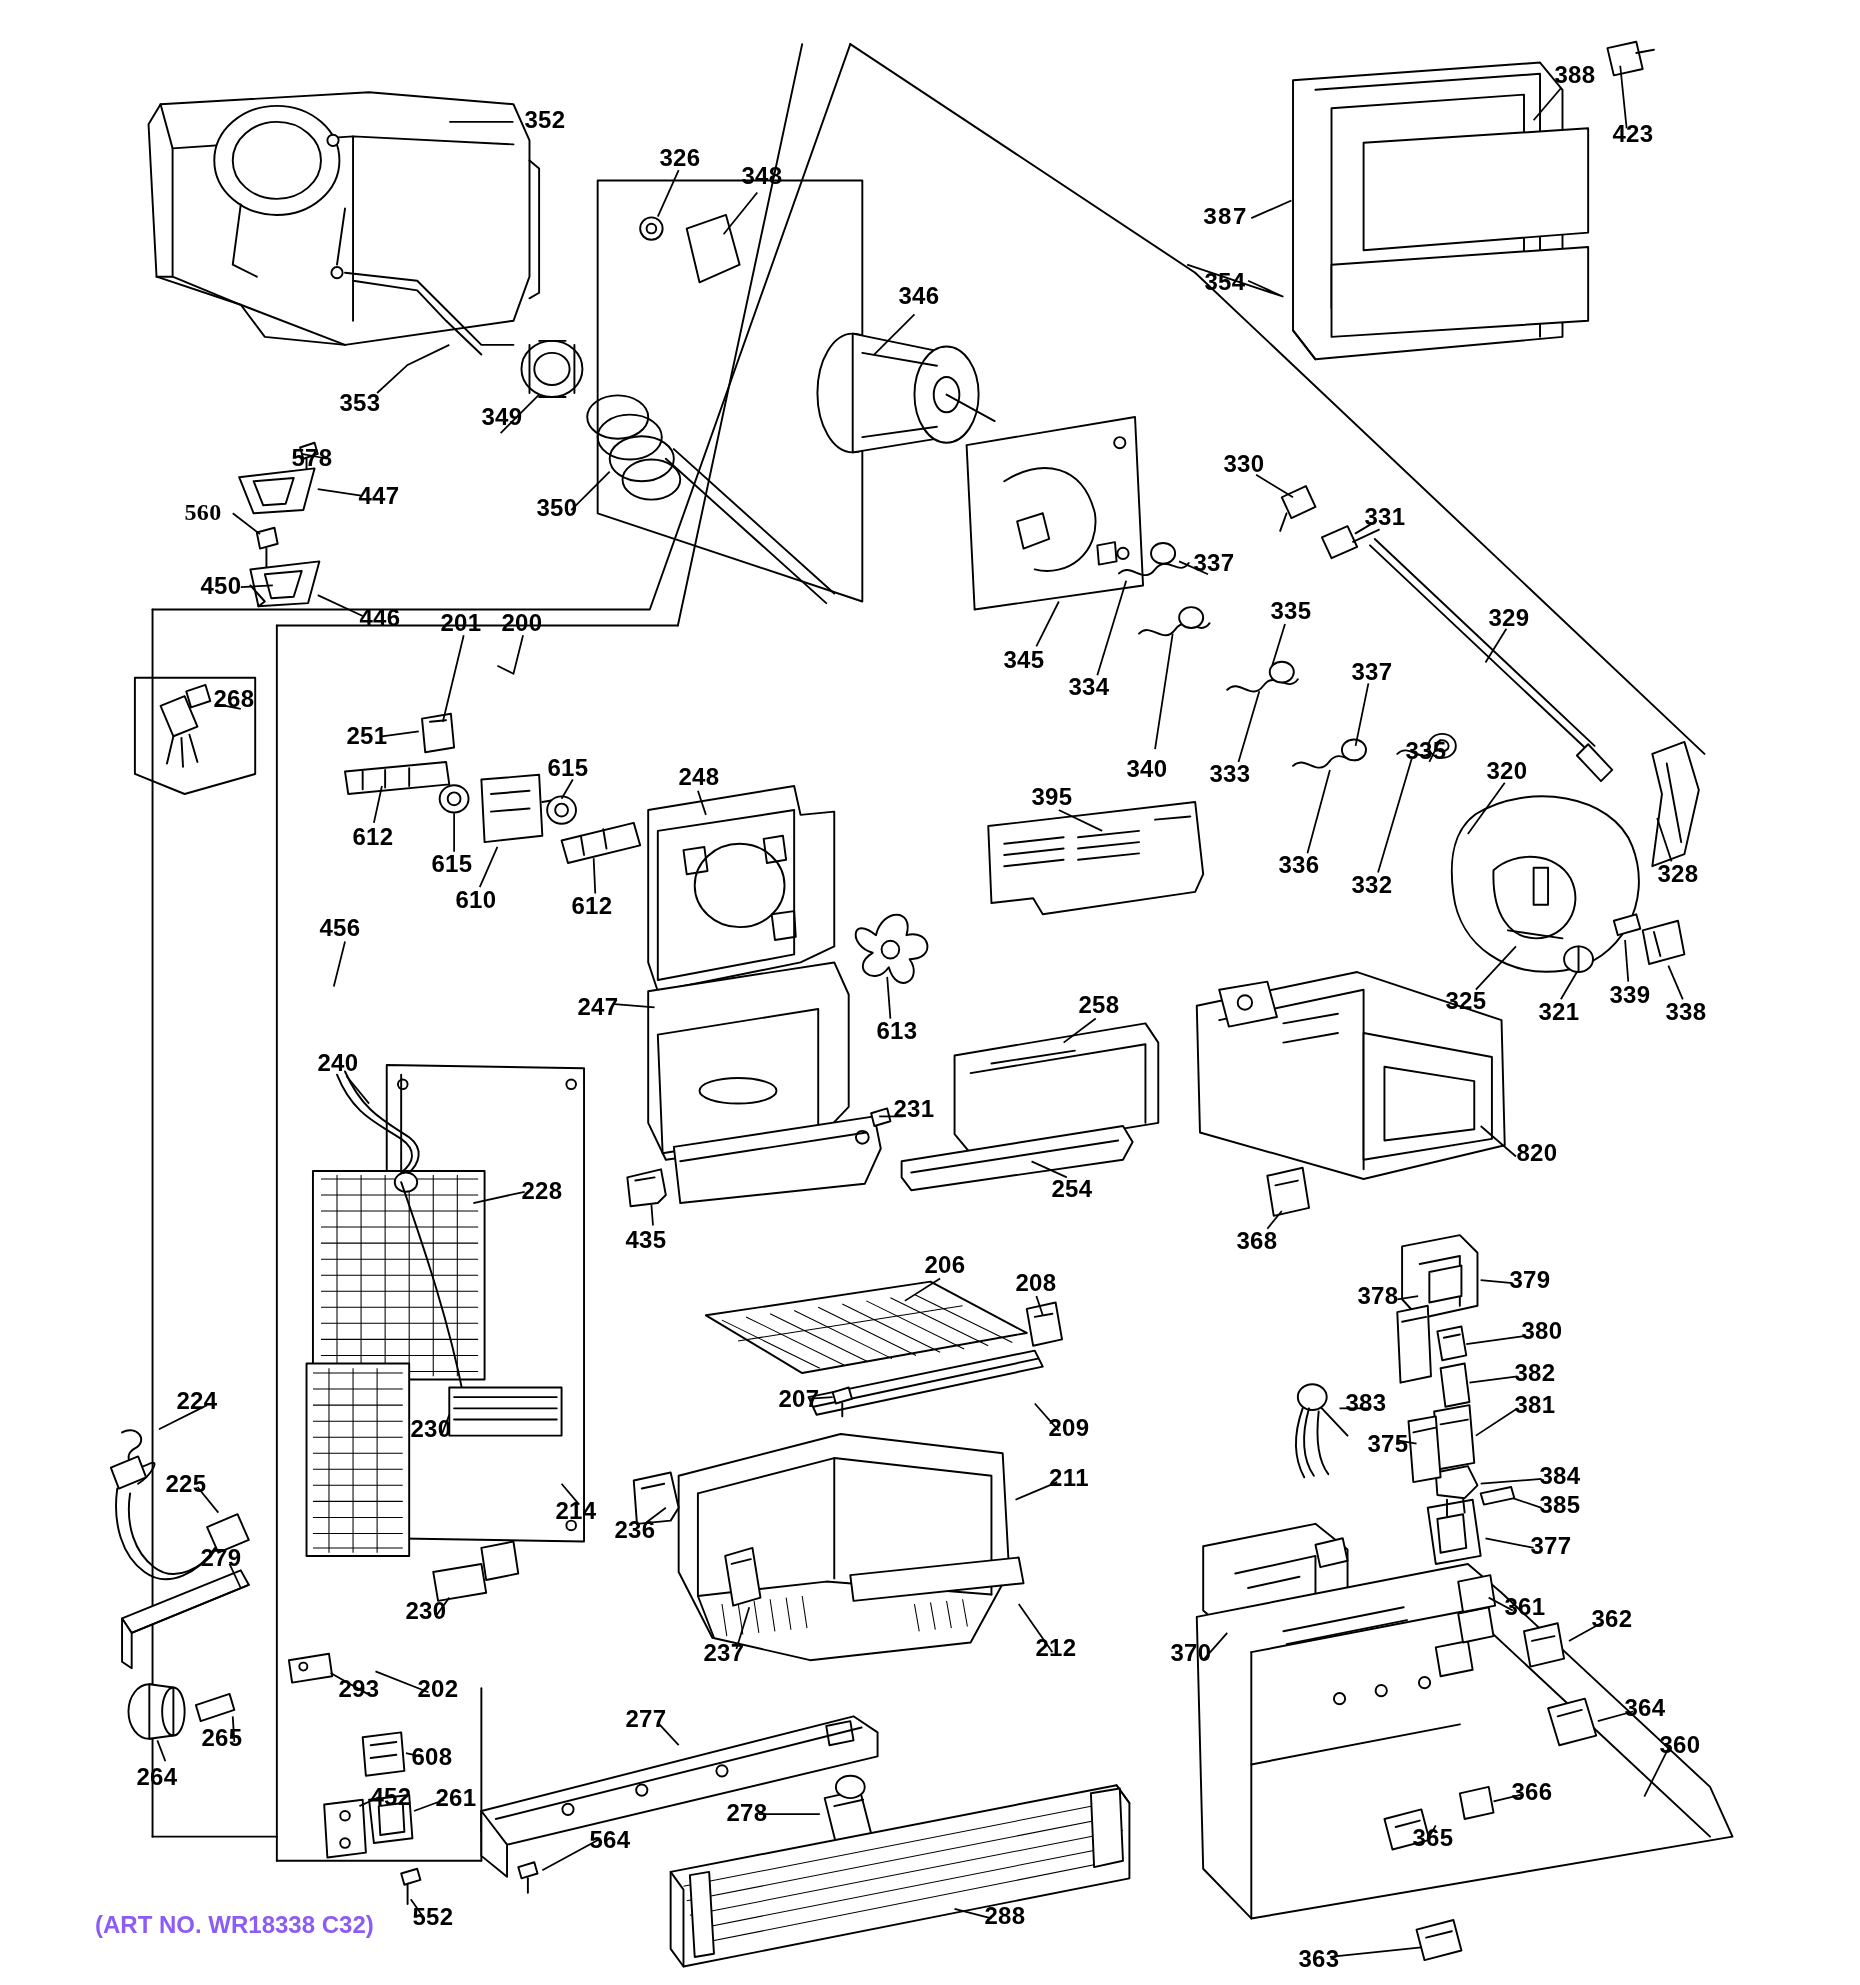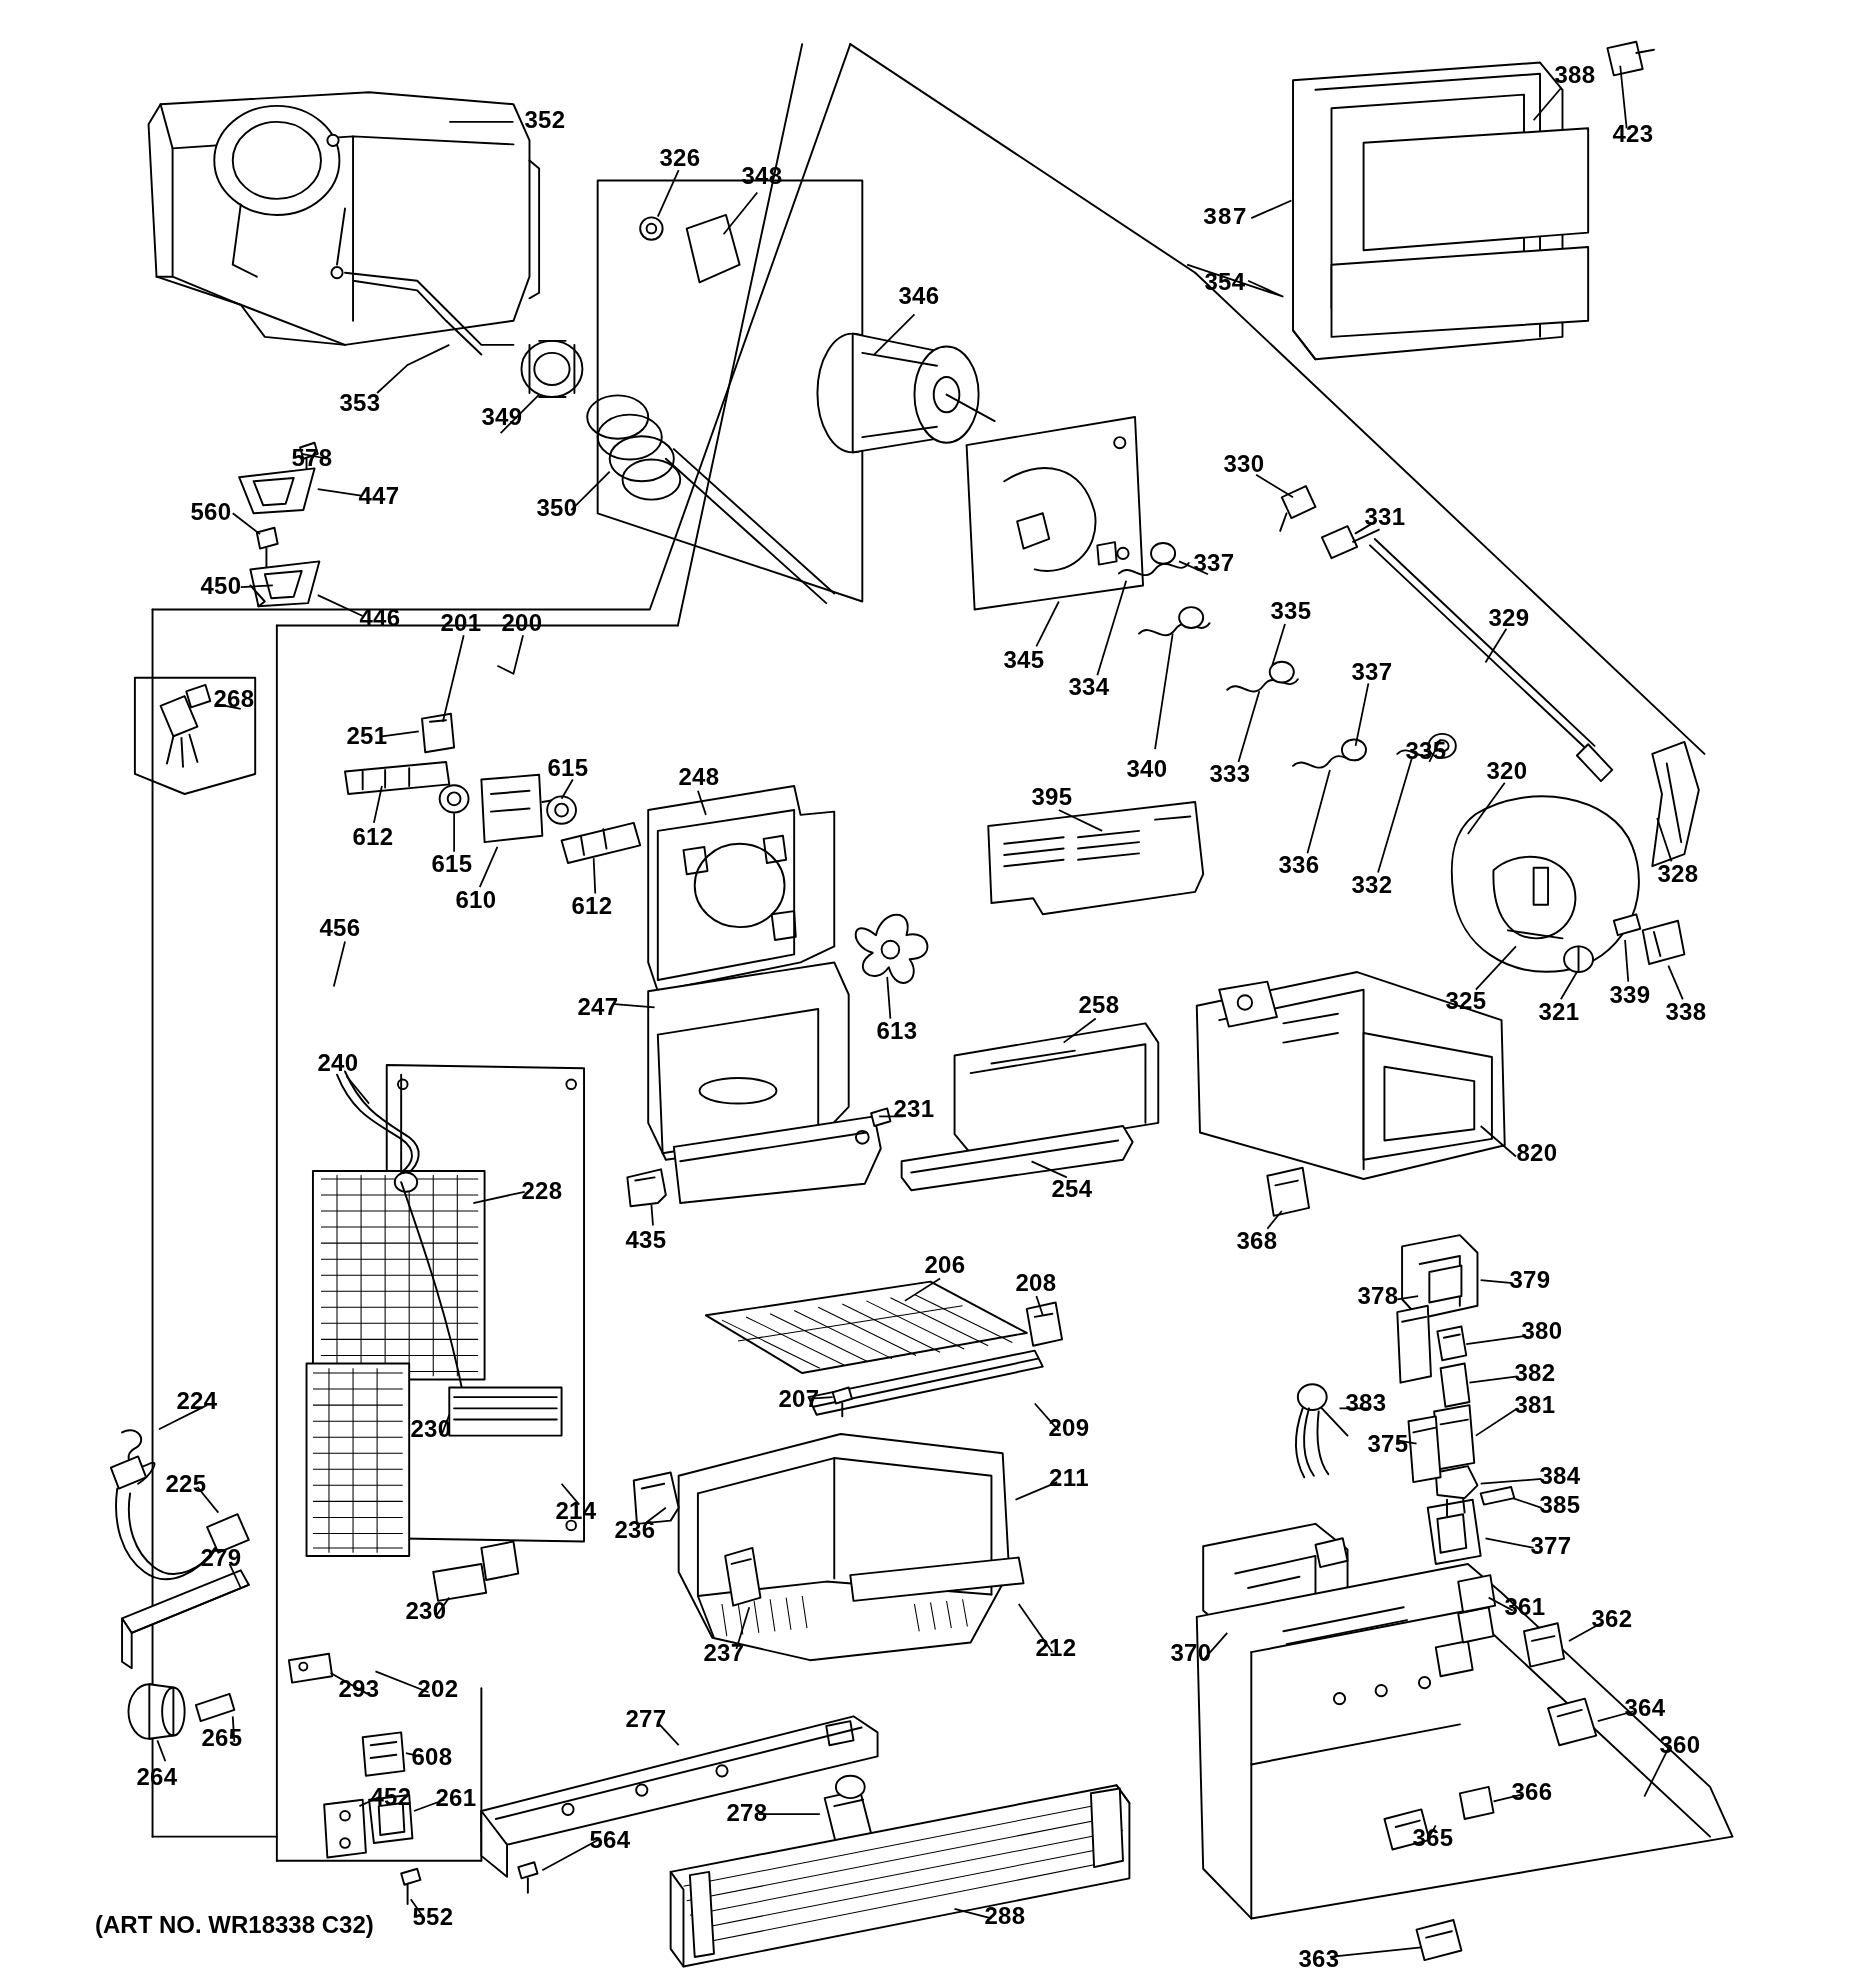--- a/index.html
+++ b/index.html
@@ -34,21 +34,21 @@
     white-space: nowrap;
     transform: translate(-50%, -50%);
   }
   #art-number {
     position: absolute;
     left: 95px;
     top: 1911px;
     font-family: "Liberation Sans", sans-serif;
     font-size: 24px;
     font-weight: bold;
-    color: #000000;
+    color: #8b5cf6;
     white-space: nowrap;
   }
   .leader {
     stroke: #000000;
     stroke-width: 2.2;
     fill: none;
   }
   .outline {
     stroke: #000000;
     fill: none;
@@ -687,21 +687,21 @@
       <div class="callout" style="left: 919px; top: 296px;">346</div>
       <div class="callout" style="left: 1575px; top: 75px;">388</div>
       <div class="callout" style="left: 1633px; top: 134px;">423</div>
       <div class="callout" style="left: 1225px; top: 217px; font-family: Liberation Mono, monospace;">387</div>
       <div class="callout" style="left: 1225px; top: 282px;">354</div>
       <div class="callout" style="left: 360px; top: 403px;">353</div>
       <div class="callout" style="left: 502px; top: 417px;">349</div>
       <div class="callout" style="left: 557px; top: 508px;">350</div>
       <div class="callout" style="left: 312px; top: 458px;">578</div>
       <div class="callout" style="left: 379px; top: 496px;">447</div>
-      <div class="callout" style="left: 211px; top: 512px;">560</div>
+      <div class="callout" style="left: 203px; top: 512px; font-family: Liberation Serif, serif;">560</div>
       <div class="callout" style="left: 221px; top: 586px;">450</div>
       <div class="callout" style="left: 380px; top: 618px;">446</div>
       <div class="callout" style="left: 1244px; top: 464px;">330</div>
       <div class="callout" style="left: 1385px; top: 517px;">331</div>
       <div class="callout" style="left: 1214px; top: 563px;">337</div>
       <div class="callout" style="left: 1291px; top: 611px;">335</div>
       <div class="callout" style="left: 1509px; top: 618px;">329</div>
       <div class="callout" style="left: 1024px; top: 660px;">345</div>
       <div class="callout" style="left: 1089px; top: 687px;">334</div>
       <div class="callout" style="left: 1372px; top: 672px;">337</div>

